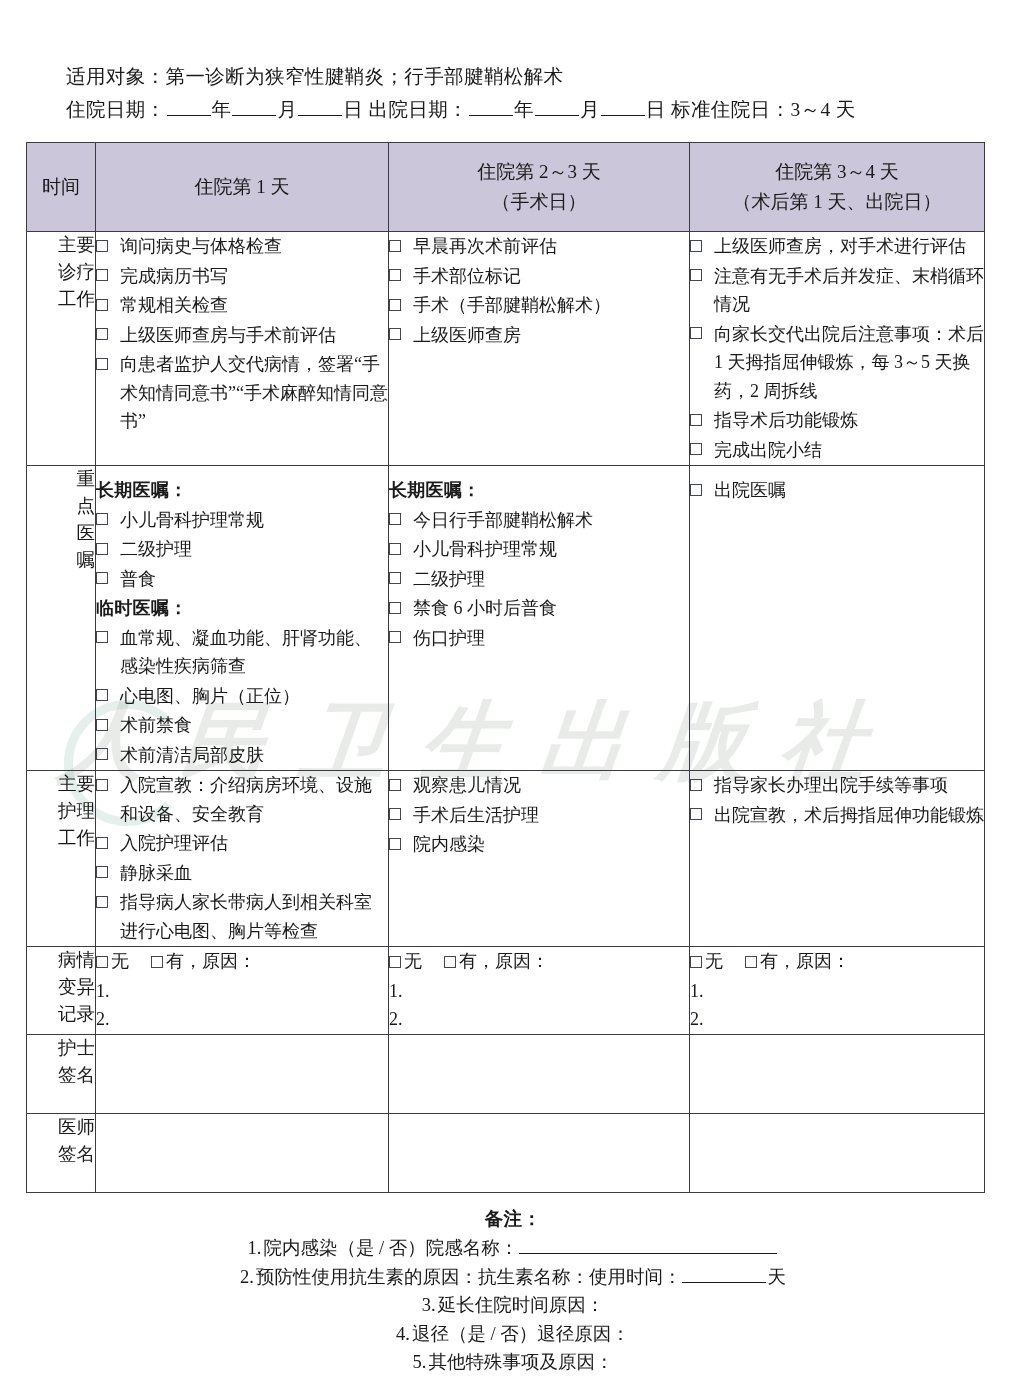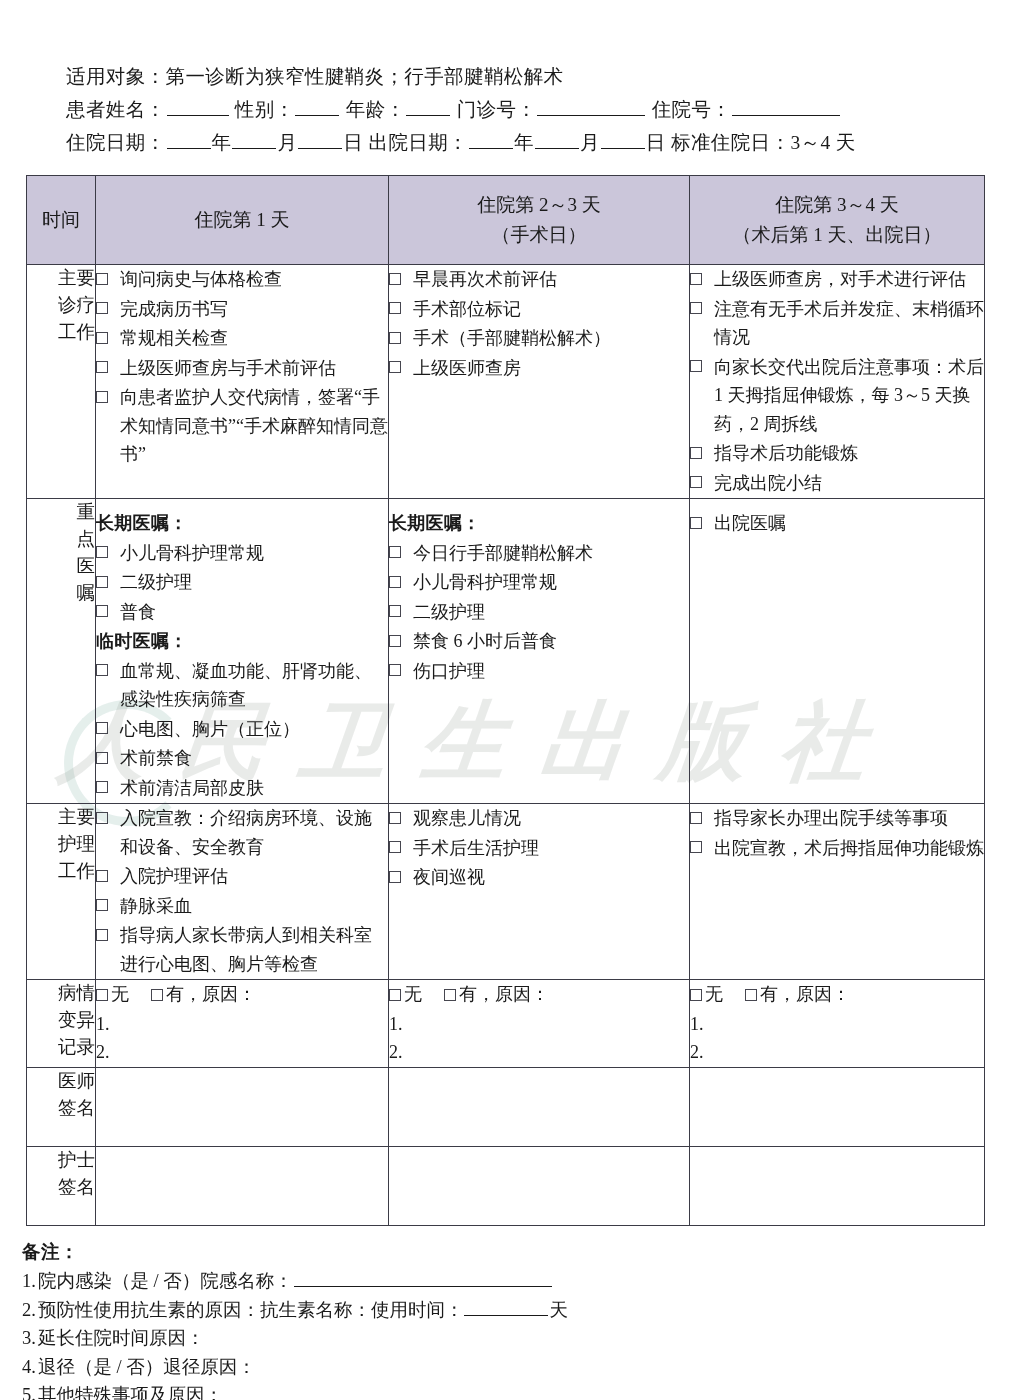--- a/index.html
+++ b/index.html
@@ -180,20 +180,21 @@
 
   .empty-cell { height: 78px; }
 
   
   .notes {
     position: relative;
     z-index: 2;
     margin: 12px 8px 0 22px;
     font-size: 18.5px;
     line-height: 28.5px;
+    text-align: center;
   }
   .notes-title {
     font-weight: 700;
     letter-spacing: 0.4px;
     margin-bottom: 1px;
   }
   .note-item { white-space: nowrap; }
   .note-item .n { margin-right: 2px; }
 </style>
 </head>
@@ -203,27 +204,20 @@
 
   <div class="watermark-ring"></div>
   <div class="watermark">人民卫生出版社</div>
 
   <div class="header">
 
     <div class="header-line">
       <span>适用对象：第一诊断为狭窄性腱鞘炎；行手部腱鞘松解术</span>
     </div>
 
-    <div class="header-line">
-      <span>患者姓名：</span><span class="blank b-md"></span>
-      <span>性别：</span><span class="blank b-sm"></span>
-      <span>年龄：</span><span class="blank b-sm"></span>
-      <span>门诊号：</span><span class="blank b-xl"></span>
-      <span>住院号：</span><span class="blank b-xl"></span>
-    </div>
 
     <div class="header-line">
       <span>住院日期：</span><span class="blank b-sm"></span><span>年</span><span class="blank b-sm"></span><span>月</span><span class="blank b-sm"></span><span>日</span>
       <span>出院日期：</span><span class="blank b-sm"></span><span>年</span><span class="blank b-sm"></span><span>月</span><span class="blank b-sm"></span><span>日</span>
       <span>标准住院日：3～4 天</span>
     </div>
 
   </div>
 
   <table class="cp-table">
@@ -329,21 +323,21 @@
               <li><span class="box"></span><span>入院宣教：介绍病房环境、设施和设备、安全教育</span></li>
               <li><span class="box"></span><span>入院护理评估</span></li>
               <li><span class="box"></span><span>静脉采血</span></li>
               <li><span class="box"></span><span>指导病人家长带病人到相关科室进行心电图、胸片等检查</span></li>
             </ul>
         </td>
         <td class="cell">
           <ul class="items">
               <li><span class="box"></span><span>观察患儿情况</span></li>
               <li><span class="box"></span><span>手术后生活护理</span></li>
-              <li><span class="box"></span><span>夜间巡视</span></li>
+              <li><span class="box"></span><span>院内感染</span></li>
             </ul>
         </td>
         <td class="cell">
           <ul class="items">
               <li><span class="box"></span><span>指导家长办理出院手续等事项</span></li>
               <li><span class="box"></span><span>出院宣教，术后拇指屈伸功能锻炼</span></li>
             </ul>
         </td>
       </tr>
 
@@ -368,29 +362,29 @@
         <td class="cell variance">
           <div class="vline1">
             <span class="ibox"></span><span>无</span><span class="gap"></span><span class="ibox"></span><span>有，原因：</span>
           </div>
           <div class="num">1.</div>
           <div class="num">2.</div>
         </td>
       </tr>
 
       <tr>
+        <td class="rowlabel">护士
+签名</td>
+        <td class="cell empty-cell"></td>
+        <td class="cell empty-cell"></td>
+        <td class="cell empty-cell"></td>
+      </tr>
+
+      <tr>
         <td class="rowlabel">医师
-签名</td>
-        <td class="cell empty-cell"></td>
-        <td class="cell empty-cell"></td>
-        <td class="cell empty-cell"></td>
-      </tr>
-
-      <tr>
-        <td class="rowlabel">护士
 签名</td>
         <td class="cell empty-cell"></td>
         <td class="cell empty-cell"></td>
         <td class="cell empty-cell"></td>
       </tr>
 
     </tbody>
   </table>
 
   <div class="notes">

